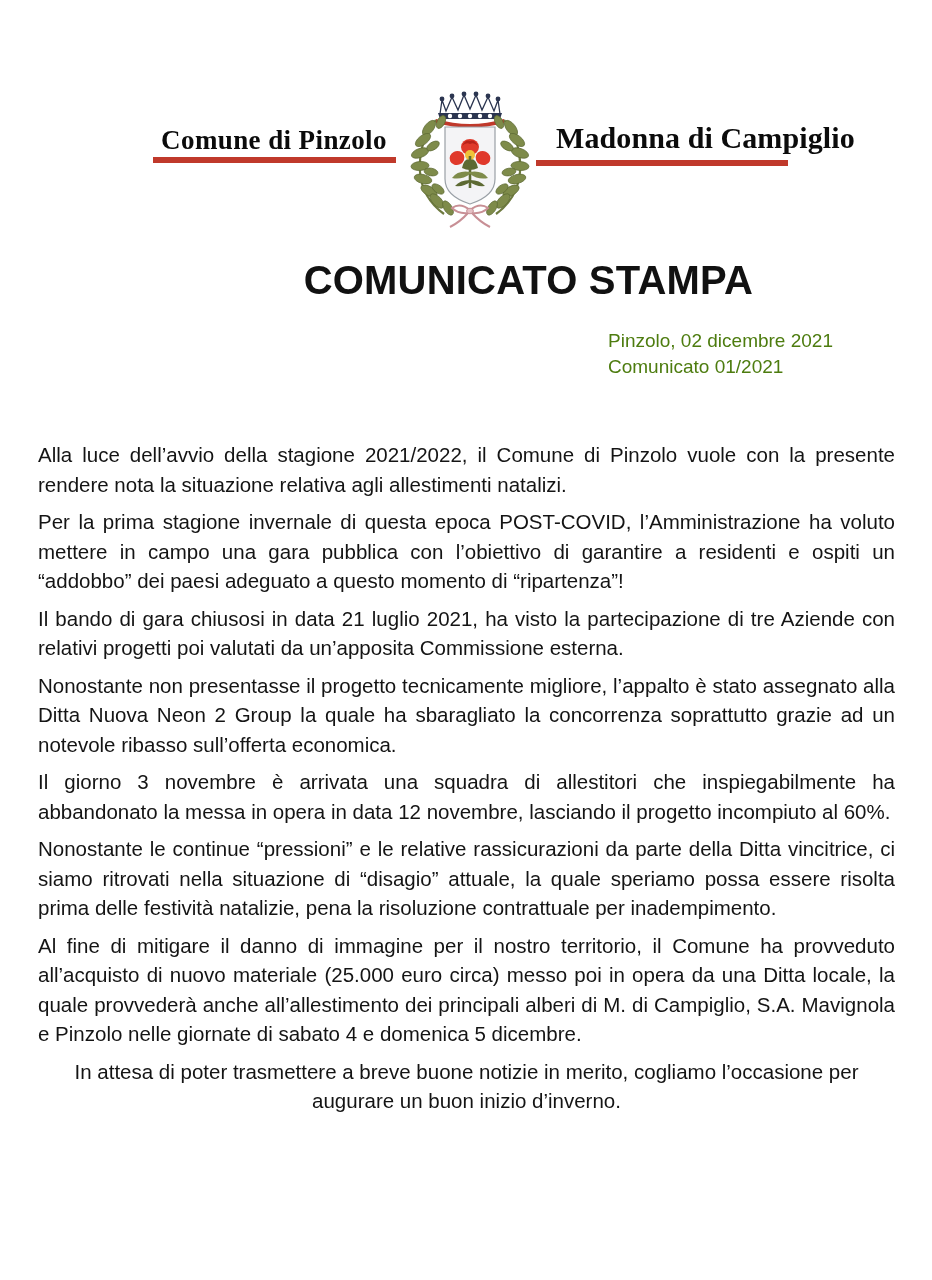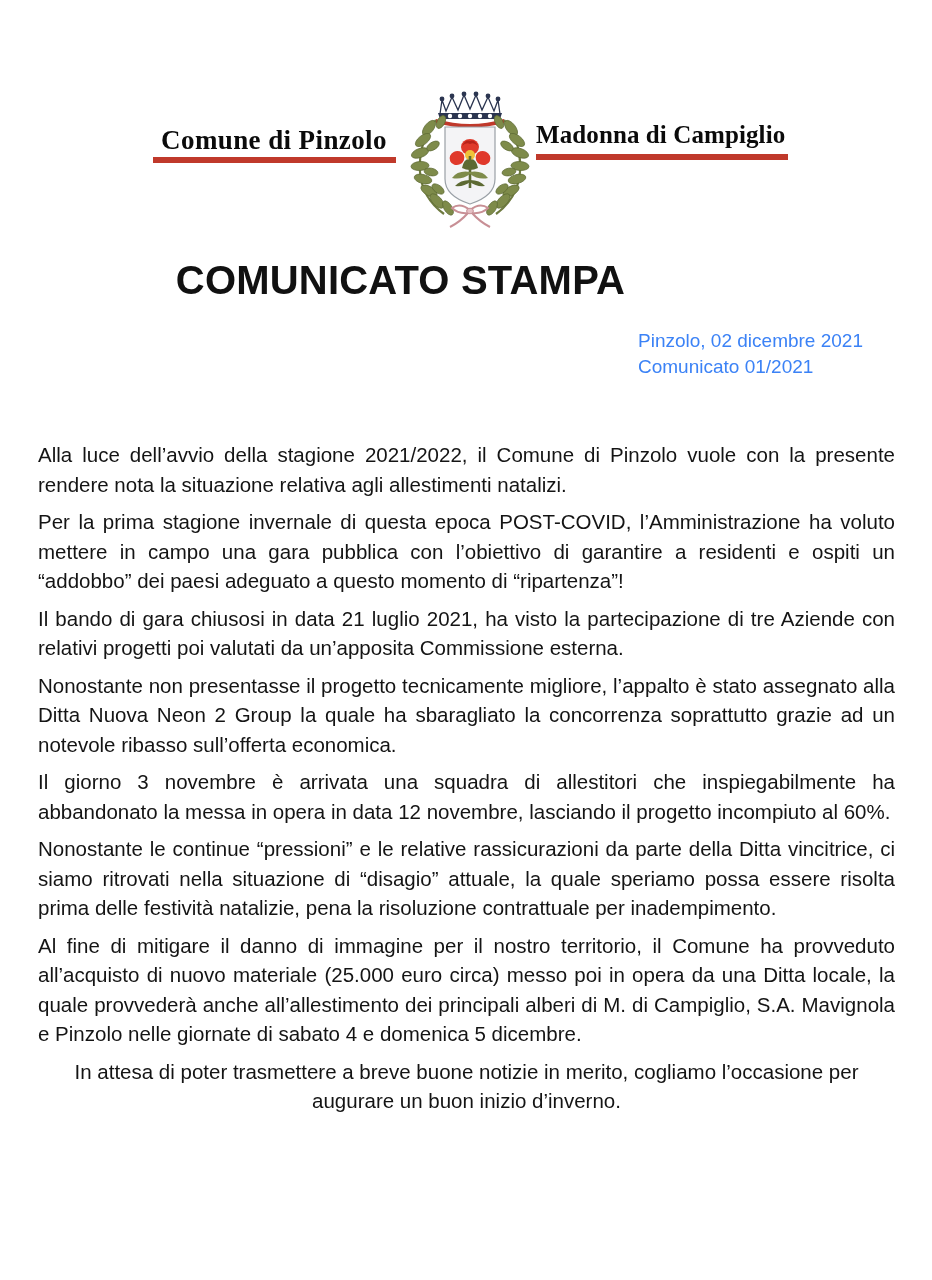--- a/index.html
+++ b/index.html
@@ -50,25 +50,26 @@
 
   .lh-right {
     position: absolute;
     left: 536px;
     top: 120px;
     width: 258px;
   }
   .lh-right .lh-text {
     font-family: "Liberation Serif", serif;
     font-weight: bold;
-    font-size: 25px;
+    font-size: 30px;
     color: #0b0b0b;
     white-space: nowrap;
     line-height: 1.22;
     letter-spacing: 0.1px;
+    margin-left: 20px;
   }
   .lh-rule-right {
     width: 252px;
     height: 6px;
     background: #c0392b;
     margin: 3px 0 3px 0;
   }
 
   
   .emblem {
@@ -79,37 +80,36 @@
     height: 148px;
   }
   .emblem svg { display: block; width: 140px; height: 148px; }
 
   
   .doc-title {
     position: absolute;
     left: 0;
     top: 258px;
     width: 753px;
-    text-align: center;
+    text-align: right;
     font-family: "Liberation Sans", sans-serif;
     font-weight: bold;
     font-size: 40px;
     letter-spacing: 0.2px;
     color: #111111;
-    margin-left: 24px;
   }
 
   
   .date-block {
     position: absolute;
-    left: 638px;
+    left: 608px;
     top: 328px;
     font-size: 19px;
     line-height: 1.38;
-    color: #3b82f6;
+    color: #4d7c0f;
   }
   .date-block div { white-space: nowrap; }
 
   
   .body-text {
     position: absolute;
     left: 30px;
     top: 432px;
     width: 873px;
     font-size: 20.5px;

